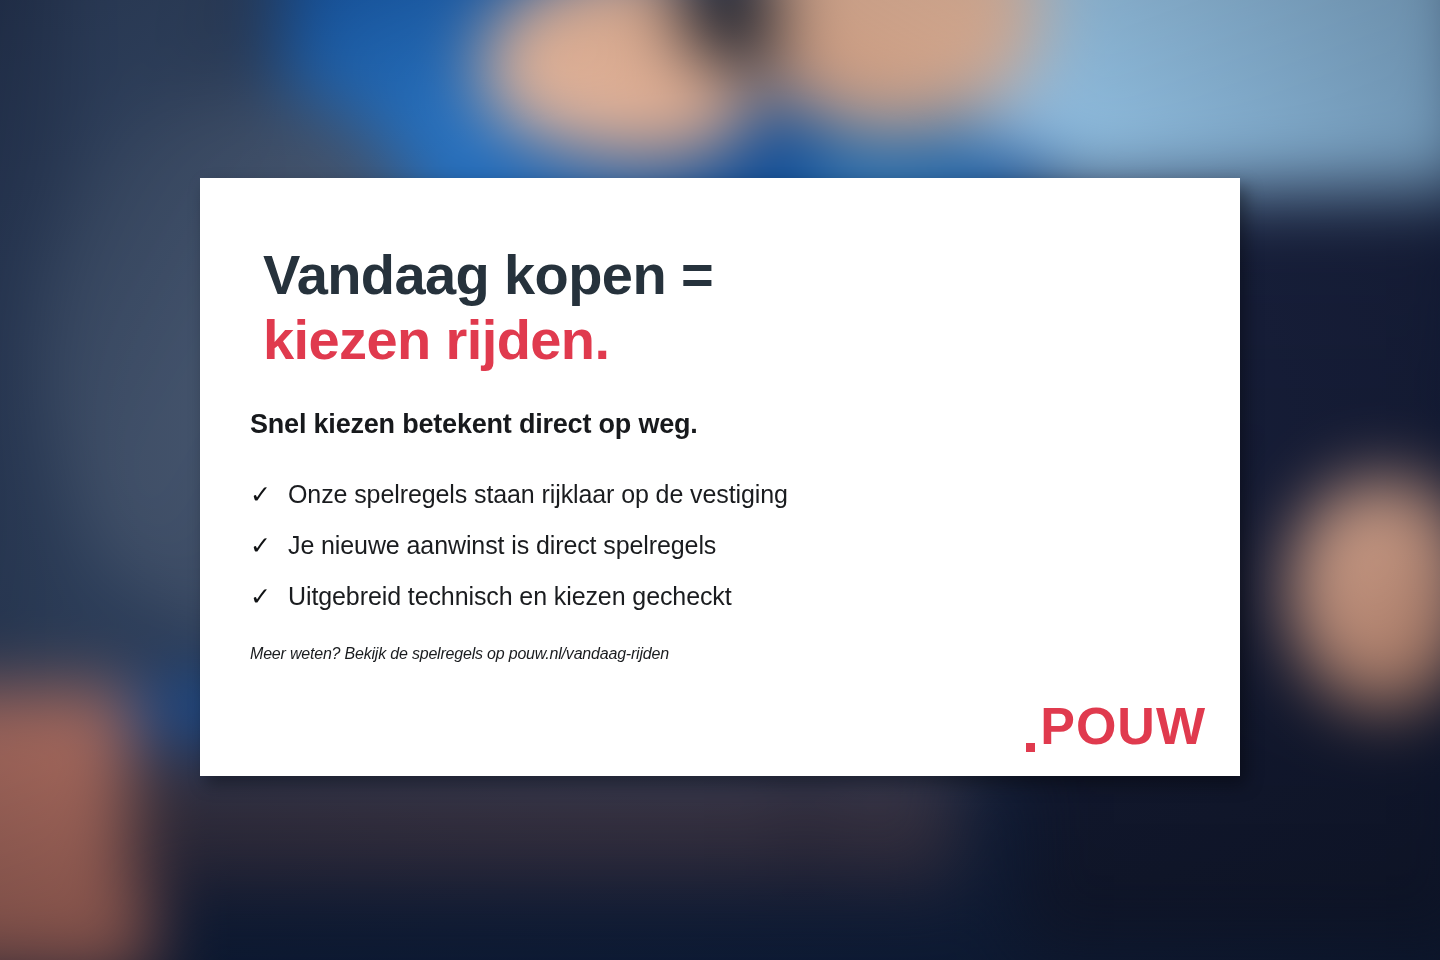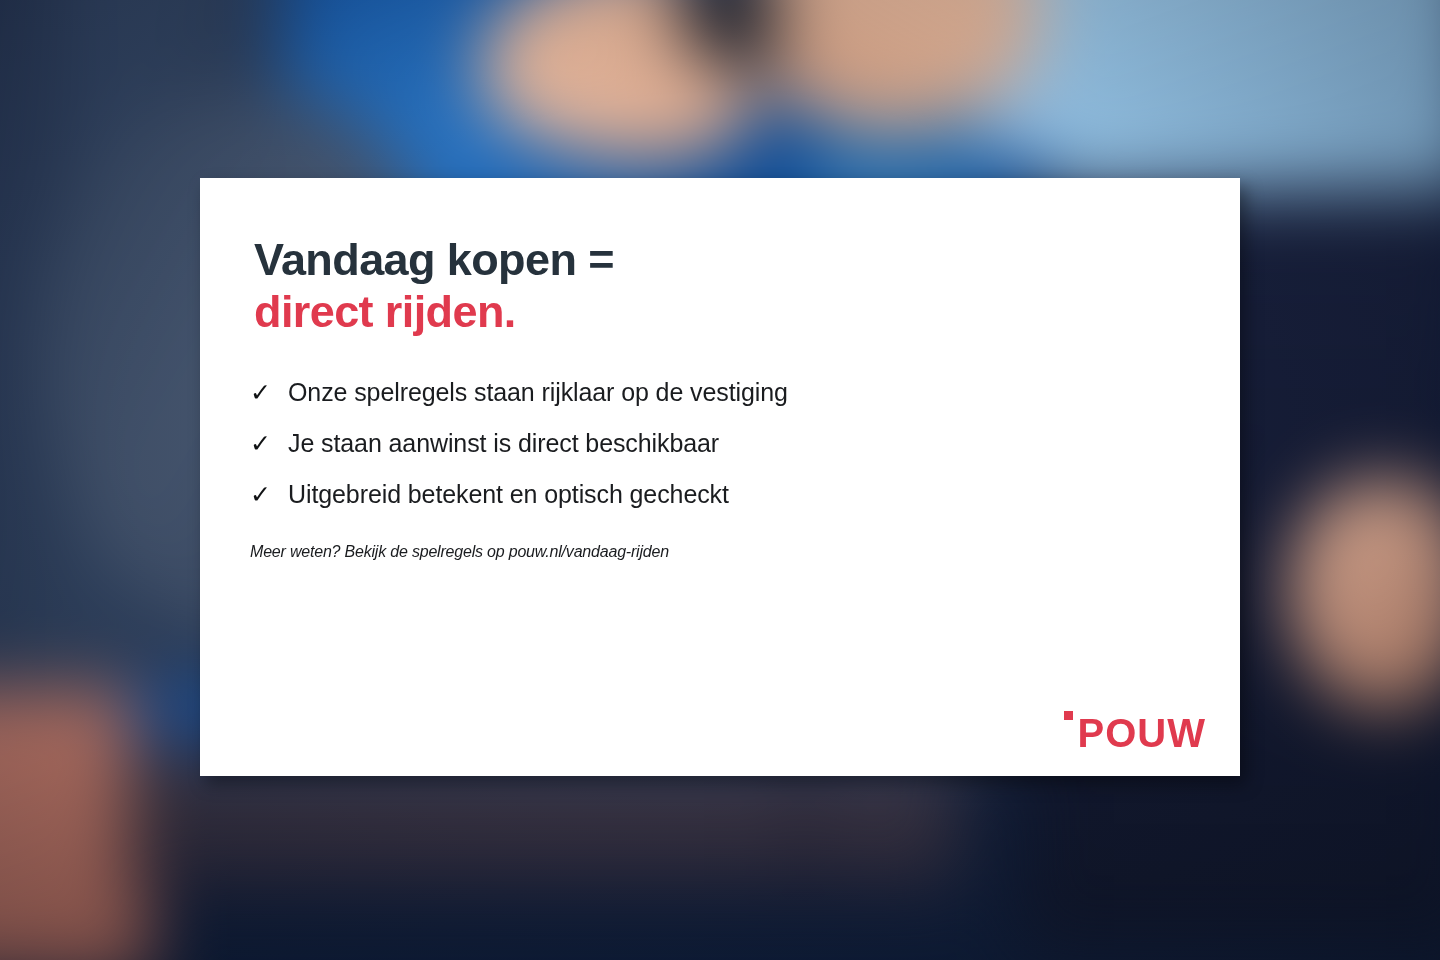--- a/index.html
+++ b/index.html
@@ -193,23 +193,23 @@
     top: 178px;
     width: 1040px;
     height: 598px;
     background: #ffffff;
     box-shadow: 6px 8px 16px rgba(0, 0, 0, .38);
     box-sizing: border-box;
     padding: 52px 54px 30px 50px;
   }
 
   .headline {
-    margin: 4px;
+    margin: 13px;
     font-weight: 700;
-    font-size: 45px;
+    font-size: 56px;
     line-height: 1.16;
     letter-spacing: -0.6px;
   }
   .headline .line-dark { color: #26323c; display: block; }
   .headline .line-red  { color: #e03a4e; display: block; }
 
   .subhead {
     margin: 36px 0 0 0;
     font-size: 27px;
     font-weight: 700;
@@ -245,24 +245,24 @@
     font-style: italic;
     color: #1a1c1f;
     letter-spacing: -0.2px;
   }
 
   .brand-logo {
     position: absolute;
     right: 34px;
     bottom: 20px;
     display: flex;
-    align-items: flex-start;
+    align-items: flex-end;
     color: #e03a4e;
     font-weight: 700;
-    font-size: 40px;
+    font-size: 52px;
     letter-spacing: 1px;
   }
   .brand-dot {
     display: inline-block;
     width: 9px;
     height: 9px;
     background: #e03a4e;
     margin-right: 5px;
     margin-bottom: 4px;
     flex: 0 0 auto;
@@ -295,36 +295,37 @@
       <div class="bg-car-lower"></div>
       <div class="bg-car-seam"></div>
     </div>
     <div class="bg-vignette"></div>
   </div>
 
   <div class="card">
 
     <h1 class="headline">
       <span class="line-dark">Vandaag kopen =</span>
-      <span class="line-red">direct rijden.</span>
+      <span class="line-red">kiezen rijden.</span>
     </h1>
 
+    <p class="subhead">Snel kiezen betekent direct op weg.</p>
 
     <ul class="benefit-list">
       <li class="benefit-item">
         <span class="check-icon">✓</span>
         <span>Onze spelregels staan rijklaar op de vestiging</span>
       </li>
       <li class="benefit-item">
         <span class="check-icon">✓</span>
-        <span>Je staan aanwinst is direct beschikbaar</span>
+        <span>Je nieuwe aanwinst is direct spelregels</span>
       </li>
       <li class="benefit-item">
         <span class="check-icon">✓</span>
-        <span>Uitgebreid betekent en optisch gecheckt</span>
+        <span>Uitgebreid technisch en kiezen gecheckt</span>
       </li>
     </ul>
 
     <p class="footnote">Meer weten? Bekijk de spelregels op pouw.nl/vandaag-rijden</p>
 
     <div class="brand-logo">
       <span class="brand-dot"></span>
       <span>POUW</span>
     </div>
 

